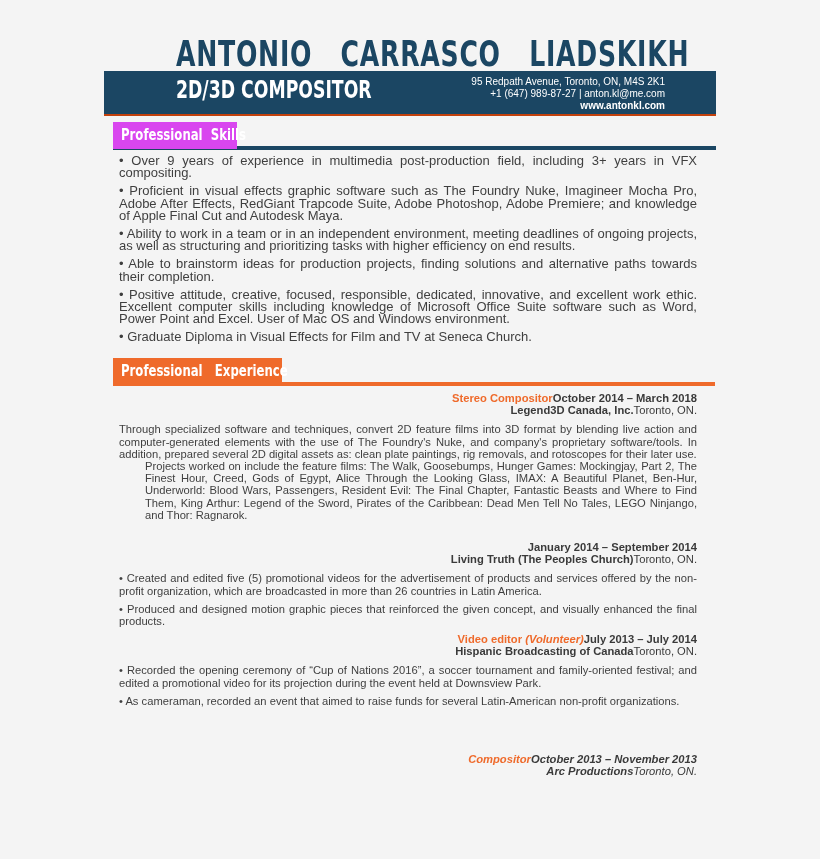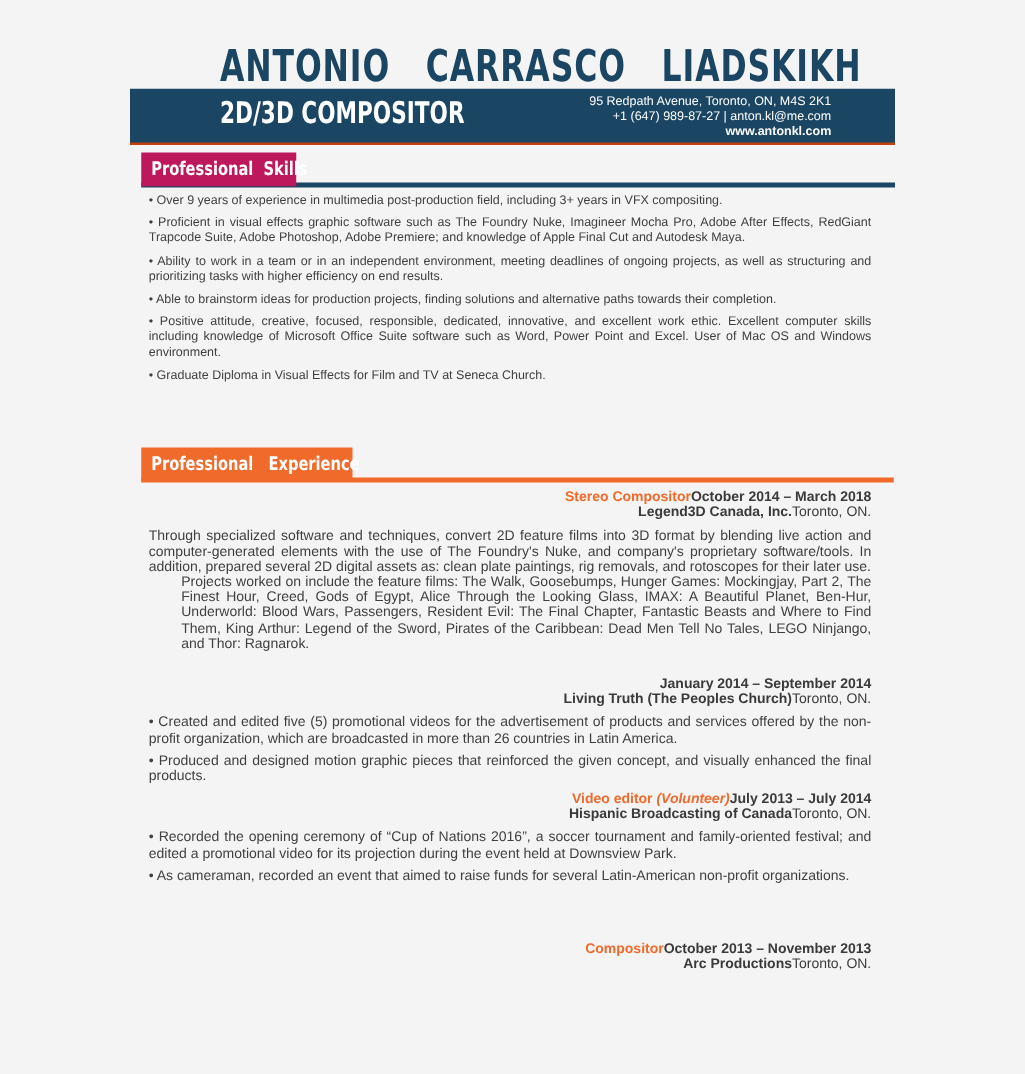--- a/index.html
+++ b/index.html
@@ -60,29 +60,29 @@
     font-family: "DejaVu Sans", sans-serif; font-weight: bold; font-size: 15px;
     line-height: 27px;
     transform: scaleX(0.78);
     transform-origin: left center;
     white-space: pre;
   }
   .section-head .rule {
     position: absolute; top: 24px; height: 4px;
   }
   .skills-head { top: 122px; }
-  .skills-head .tab { background: #be185d; width: 116px; }
+  .skills-head .tab { background: #d946ef; width: 116px; }
   .skills-head .rule { background: #1b4663; left: 0; width: 603px; }
   .exp-head { top: 358px; }
   .exp-head .tab { background: #ef6a2b; width: 161px; }
   .exp-head .rule { background: #ef6a2b; left: 0; width: 602px; }
 
   .content {
     position: absolute; left: 119px; width: 578px;
-    font-size: 10px; line-height: 12.2px;
+    font-size: 13px; line-height: 12.2px;
     color: #3f3f3f;
   }
   .content p { margin: 0 0 6px 0; text-align: justify; }
   .skills { top: 155px; }
 
   .job { position: absolute; left: 119px; width: 578px; font-size: 11.2px; line-height: 12.2px; }
   .job .row { display: flex; justify-content: flex-end; }
   .job .title { color: #ef6a2b; font-weight: bold; }
   .job .title i { font-weight: bold; }
   .job .date { font-weight: bold; color: #3a3a3a; }
@@ -162,21 +162,21 @@
   <div class="row">
     <span class="company">Hispanic Broadcasting of Canada</span>
     <span class="loc">Toronto, ON.</span>
   </div>
   <div class="desc">
     <p>• Recorded the opening ceremony of “Cup of Nations 2016”, a soccer tournament and family-oriented festival; and edited a promotional video for its projection during the event held at Downsview Park.</p>
     <p>• As cameraman, recorded an event that aimed to raise funds for several Latin-American non-profit organizations.</p>
   </div>
 </div>
 
-<div class="job" style="top:753px;">
+<div class="job" style="top:753px;font-style:italic;">
   <div class="row">
     <span class="title"><span>Compositor</span><i></i></span>
     <span class="date">October 2013 – November 2013</span>
   </div>
   <div class="row">
     <span class="company">Arc Productions</span>
     <span class="loc">Toronto, ON.</span>
   </div>
 </div>
 

